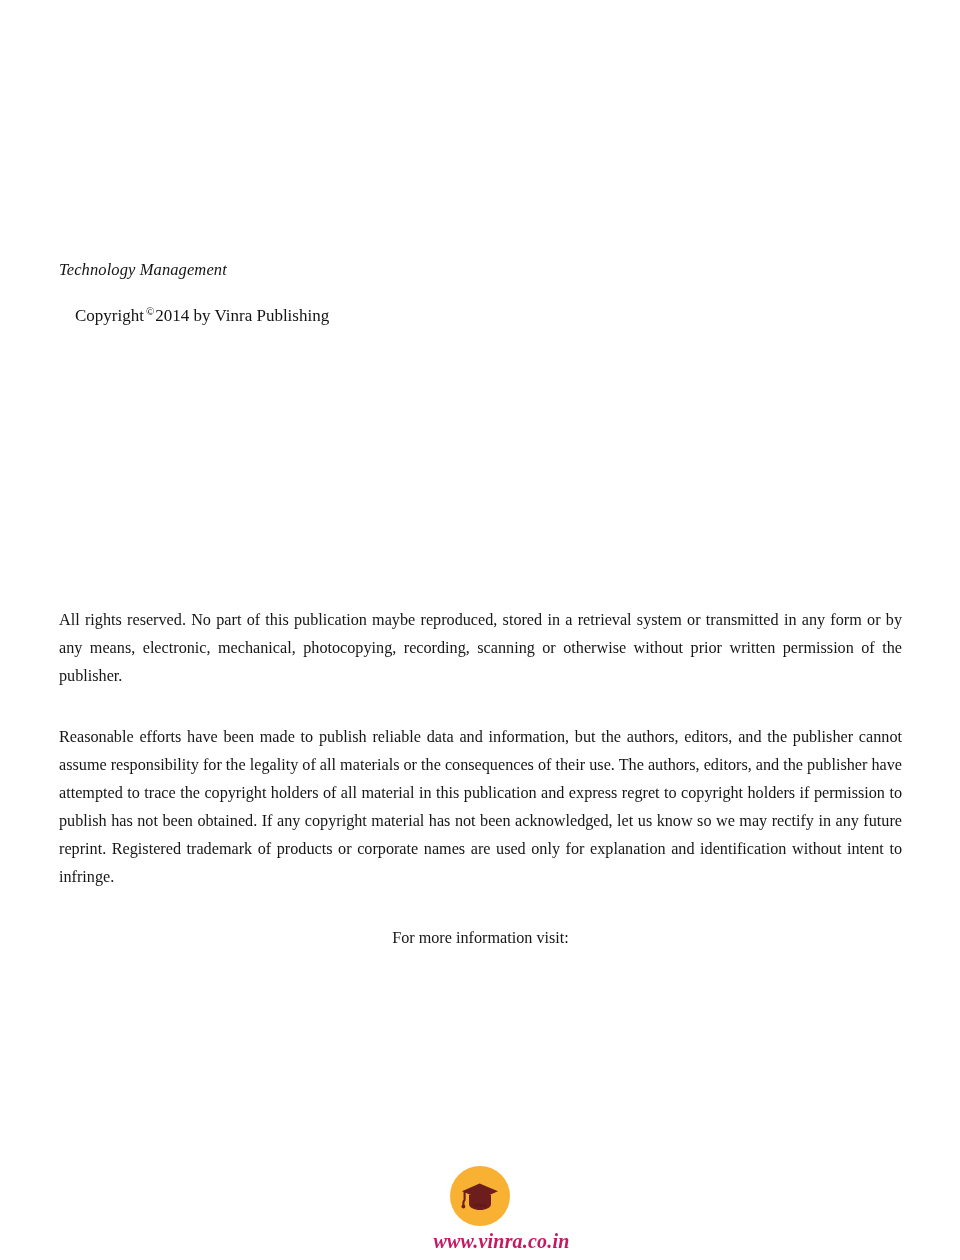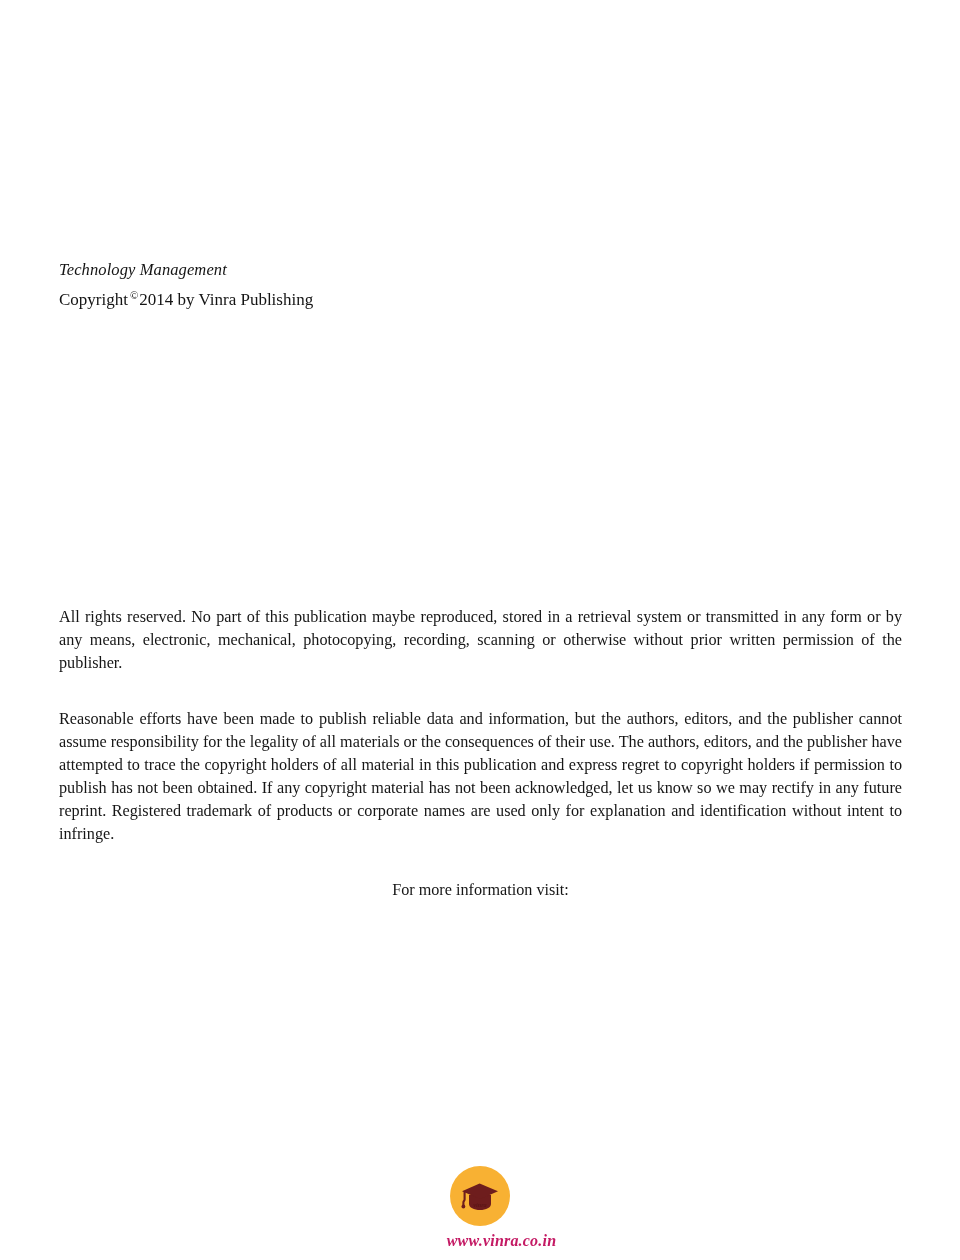--- a/index.html
+++ b/index.html
@@ -34,41 +34,41 @@
     font-style: italic;
     font-size: 16.5px;
     line-height: 22px;
     letter-spacing: 0.1px;
     margin: 0;
     color: #141414;
   }
   .copyright-line {
     font-size: 17px;
     line-height: 24px;
-    margin: 0;
+    margin: 16px;
     padding-top: 2px;
     color: #141414;
     white-space: nowrap;
   }
   .copyright-line .sym {
     font-size: 11px;
     vertical-align: 6px;
     padding: 0 1px 0 2px;
   }
 
   
   .body-block {
     position: absolute;
     left: 59px;
     top: 606px;
     width: 843px;
   }
   .para {
     font-size: 16.2px;
-    line-height: 23px;
+    line-height: 28px;
     text-align: justify;
     text-justify: inter-word;
     margin: 0;
     color: #161616;
   }
   .para + .para {
     margin-top: 33px;
   }
   .para-last {
     margin-top: 31px;
@@ -98,21 +98,21 @@
   .logo-mark svg {
     position: absolute;
     left: 0;
     top: 0;
   }
   .logo-url {
     margin-top: 7px;
     font-family: "Liberation Serif", "DejaVu Serif", serif;
     font-style: italic;
     font-weight: bold;
-    font-size: 16px;
+    font-size: 20px;
     letter-spacing: 0.2px;
     color: #c41a64;
     line-height: 16px;
     padding-left: 43px;
   }
 </style>
 </head>
 <body>
 
 <div class="page">

